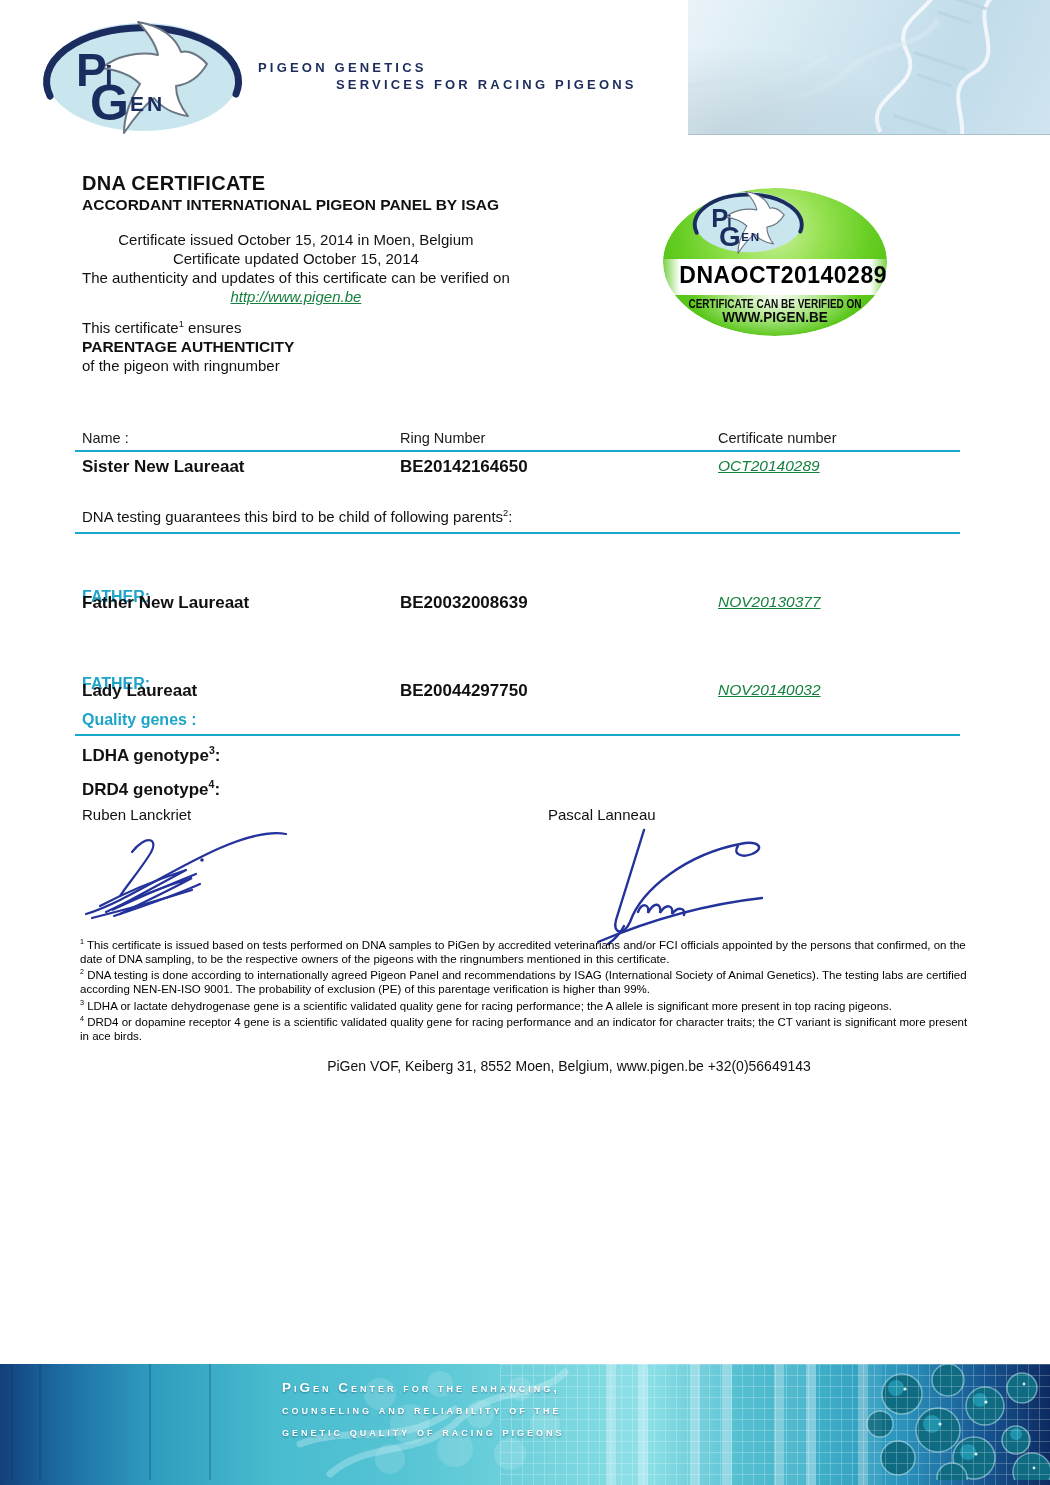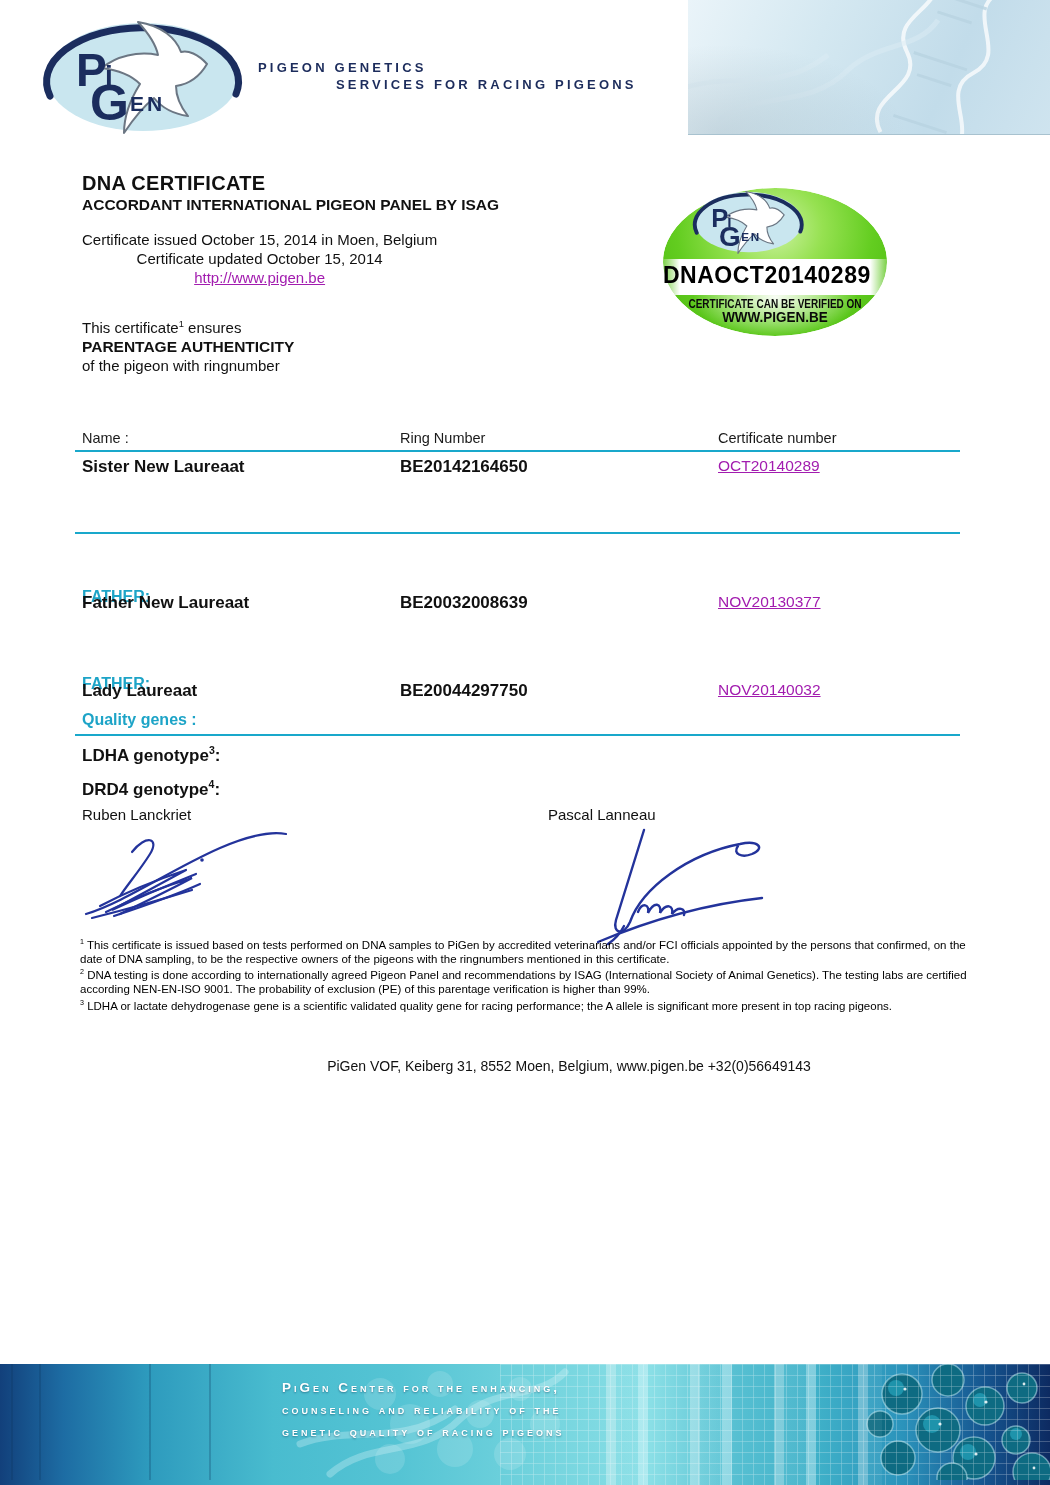--- a/index.html
+++ b/index.html
@@ -13,36 +13,36 @@
   .head-img{left:688px;top:0;width:362px;height:134px;
     background:linear-gradient(115deg,#eaf4f9 0%,#d4e8f1 35%,#c2dcea 70%,#cfe4ef 100%);
     border-bottom:1px solid #a8c2cf;}
   .head-img .smudge{position:absolute;left:0;bottom:0;width:220px;height:90px;
     background:radial-gradient(ellipse at 15% 100%,rgba(110,135,150,.22),rgba(110,135,150,0) 70%);}
 
   
   .h-main{left:82px;top:172px;font-size:20px;font-weight:bold;letter-spacing:.3px;}
   .h-sub{left:82px;top:196px;font-size:15.5px;font-weight:bold;}
   .intro{left:82px;top:230px;font-size:15px;line-height:19px;text-align:center;}
-  .link{color:#a21caf;text-decoration:underline;cursor:pointer;}
+  .link{color:#15803d;text-decoration:underline;cursor:pointer;font-style:italic;}
   .ensures{left:82px;top:315px;font-size:15px;line-height:19px;}
   .ensures b{font-size:15.5px;}
   sup{font-size:62%;}
 
   
   .badge{left:663px;top:188px;width:224px;height:148px;}
   .badge-clip{position:absolute;inset:0;border-radius:50%;overflow:hidden;}
   .badge-oval{position:absolute;inset:0;border-radius:50%;
     background:radial-gradient(ellipse at 50% 28%,#cdf2a2 0%,#96e151 30%,#63cd20 62%,#46b50d 100%);}
   .badge-band{position:absolute;left:-4px;right:-4px;top:71px;height:36px;
     background:linear-gradient(90deg,rgba(255,255,255,0) 0%,#fff 9%,#fff 91%,rgba(255,255,255,0) 100%);}
   .badge-glow{position:absolute;left:14%;right:14%;top:96px;height:52px;
     background:radial-gradient(ellipse at 50% 25%,rgba(255,255,255,.95) 0%,rgba(255,255,255,0) 72%);}
   .badge-logo{position:absolute;left:18px;top:-1px;width:135px;height:68px;}
-  .badge-code{position:absolute;left:0;top:74px;width:100%;text-align:left;
+  .badge-code{position:absolute;left:0;top:74px;width:100%;text-align:right;
     font-size:23px;font-weight:bold;letter-spacing:.5px;color:#000;}
   .badge-v1{position:absolute;left:0;top:110px;width:100%;text-align:center;
     font-size:10px;font-weight:bold;color:#0a0a0a;transform:scaleY(1.2);letter-spacing:0;}
   .badge-v2{position:absolute;left:0;top:121px;width:100%;text-align:center;
     font-size:13.5px;font-weight:bold;color:#0a0a0a;transform:scaleY(1.15);}
 
   
   .rule{left:75px;width:885px;height:2px;background:#19a8cb;}
   .row{left:82px;width:890px;height:24px;}
   .row .c1{position:absolute;left:0;top:0;}
@@ -123,20 +123,21 @@
     </svg>
     <div class="smudge"></div>
   </div>
 
   <div class="abs h-main">DNA CERTIFICATE</div>
   <div class="abs h-sub">ACCORDANT INTERNATIONAL PIGEON PANEL BY ISAG</div>
 
   <div class="abs intro">
     <div>Certificate issued October 15, 2014 in Moen, Belgium</div>
     <div>Certificate updated October 15, 2014</div>
+    <div>The authenticity and updates of this certificate can be verified on</div>
     <div><a class="link">http://www.pigen.be</a></div>
   </div>
   <div class="abs ensures">
     <div><span>This certificate</span><sup>1</sup><span> ensures</span></div>
     <b>PARENTAGE AUTHENTICITY</b>
     <div>of the pigeon with ringnumber</div>
   </div>
 
   <div class="abs badge">
     <div class="badge-clip">
@@ -157,20 +158,23 @@
     <span class="c2 hdr">Ring Number</span>
     <span class="c3 hdr">Certificate number</span>
   </div>
   <div class="abs rule" style="top:450px"></div>
   <div class="abs row" style="top:457px">
     <span class="c1 val">Sister New Laureaat</span>
     <span class="c2 val">BE20142164650</span>
     <a class="c3 link certlink">OCT20140289</a>
   </div>
 
+  <div class="abs guarantee">
+    <span>DNA testing guarantees this bird to be child of following parents</span><sup>2</sup><span>:</span>
+  </div>
   <div class="abs rule" style="top:532px"></div>
 
   <div class="abs sec-label" style="left:82px;top:563px">FATHER:</div>
   <div class="abs row" style="top:593px">
     <span class="c1 val">Father New Laureaat</span>
     <span class="c2 val">BE20032008639</span>
     <a class="c3 link certlink">NOV20130377</a>
   </div>
 
   <div class="abs sec-label" style="left:82px;top:650px">FATHER:</div>
@@ -210,20 +214,21 @@
       <path d="M18,126 C70,104 128,88 182,82"></path>
       <path d="M44,110 C40,118 34,124 28,128"></path>
       <path d="M58,96 C62,86 70,88 68,97 C74,85 82,87 80,97 C86,87 94,89 92,98 C98,90 106,92 104,99"></path>
     </g>
   </svg>
 
   <div class="abs footnotes">
     <p><sup>1</sup> <span>This certificate is issued based on tests performed on DNA samples to PiGen by accredited veterinarians and/or FCI officials appointed by the persons that confirmed, on the date of DNA sampling, to be the respective owners of the pigeons with the ringnumbers mentioned in this certificate.</span></p>
     <p><sup>2</sup> <span>DNA testing is done according to internationally agreed Pigeon Panel and recommendations by ISAG (International Society of Animal Genetics). The testing labs are certified according NEN-EN-ISO 9001. The probability of exclusion (PE) of this parentage verification is higher than 99%.</span></p>
     <p><sup>3</sup> <span>LDHA or lactate dehydrogenase gene is a scientific validated quality gene for racing performance; the A allele is significant more present in top racing pigeons.</span></p>
+    <p><sup>4</sup> <span>DRD4 or dopamine receptor 4 gene is a scientific validated quality gene for racing performance and an indicator for character traits; the CT variant is significant more present in ace birds.</span></p>
   </div>
 
   <div class="abs contact">PiGen VOF, Keiberg 31, 8552 Moen, Belgium, www.pigen.be +32(0)56649143</div>
 
   <div class="abs banner">
     <svg width="1050" height="116" style="position:absolute;inset:0">
       <g fill="rgba(255,255,255,0.14)">
         <circle cx="380" cy="30" r="16"></circle>
           <circle cx="410" cy="60" r="20"></circle>
           <circle cx="390" cy="95" r="15"></circle>

